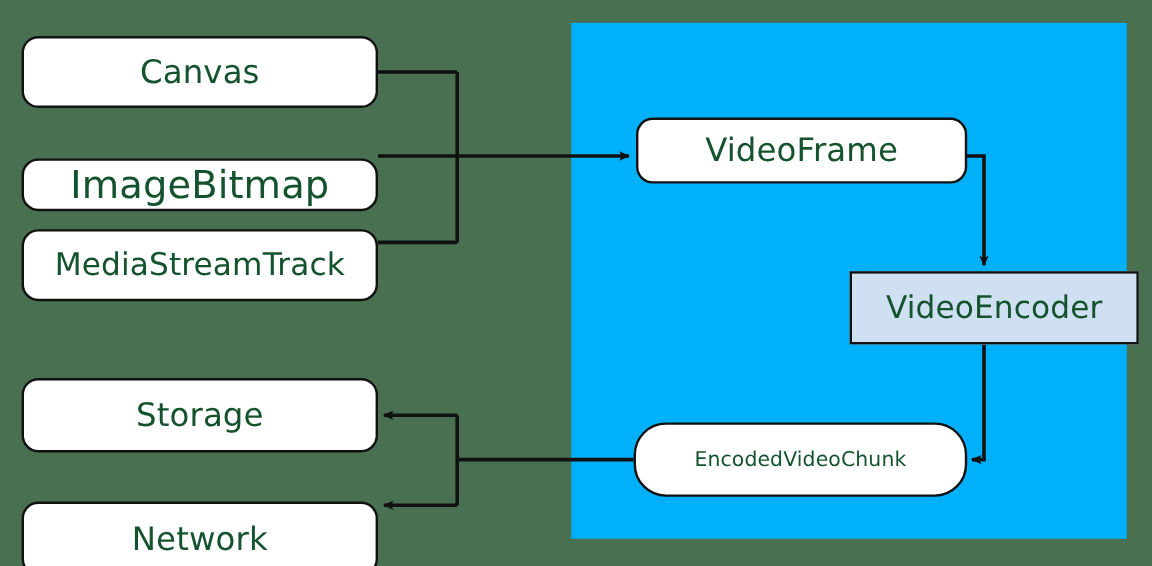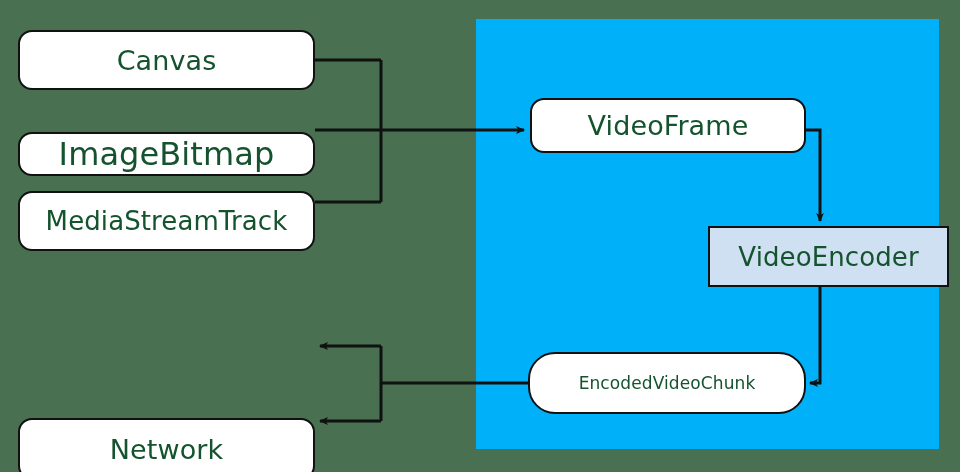--- a/index.html
+++ b/index.html
@@ -94,20 +94,23 @@
   </div>
 
   <div class="node rounded" style="left:18px; top:100px; width:297px; height:44px; font-size:32px;margin-top:32px;">
     <span>ImageBitmap</span>
   </div>
 
   <div class="node rounded" style="left:18px; top:172px; width:297px; height:60px; font-size:26px;margin-top:19px;">
     <span>MediaStreamTrack</span>
   </div>
 
+  <div class="node rounded" style="left:18px; top:315px; width:297px; height:62px; font-size:27px;">
+    <span>Storage</span>
+  </div>
 
   <div class="node rounded" style="left:18px; top:390px; width:297px; height:62px; font-size:27px;margin-top:28px;">
     <span>Network</span>
   </div>
 
   <div class="node rounded" style="left:530px; top:98px; width:276px; height:55px; font-size:27px;">
     <span>VideoFrame</span>
   </div>
 
   <div class="node rect" style="left:708px; top:226px; width:241px; height:61px; font-size:26px;">

